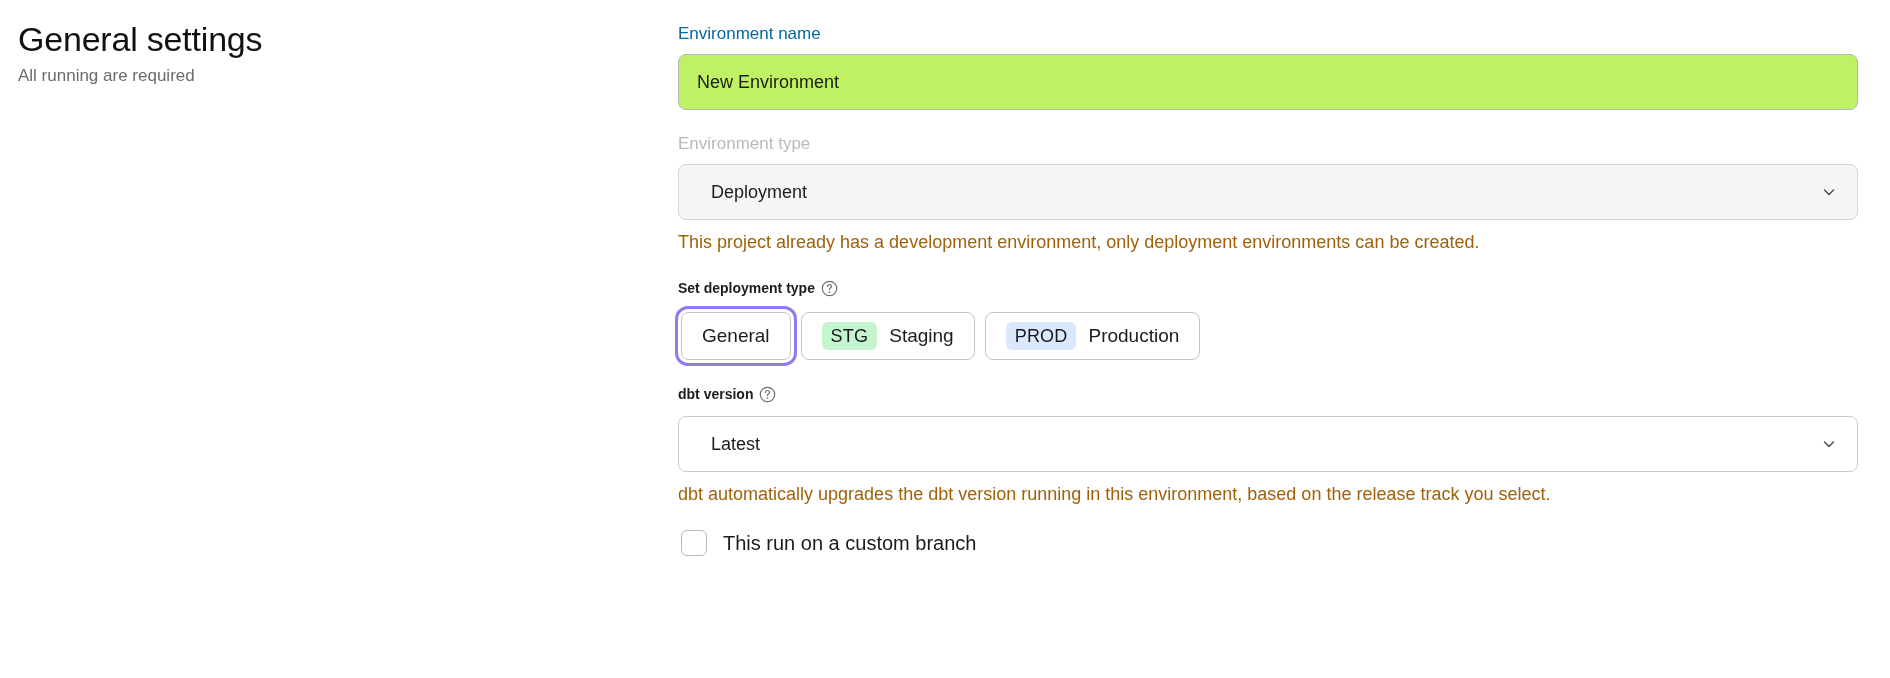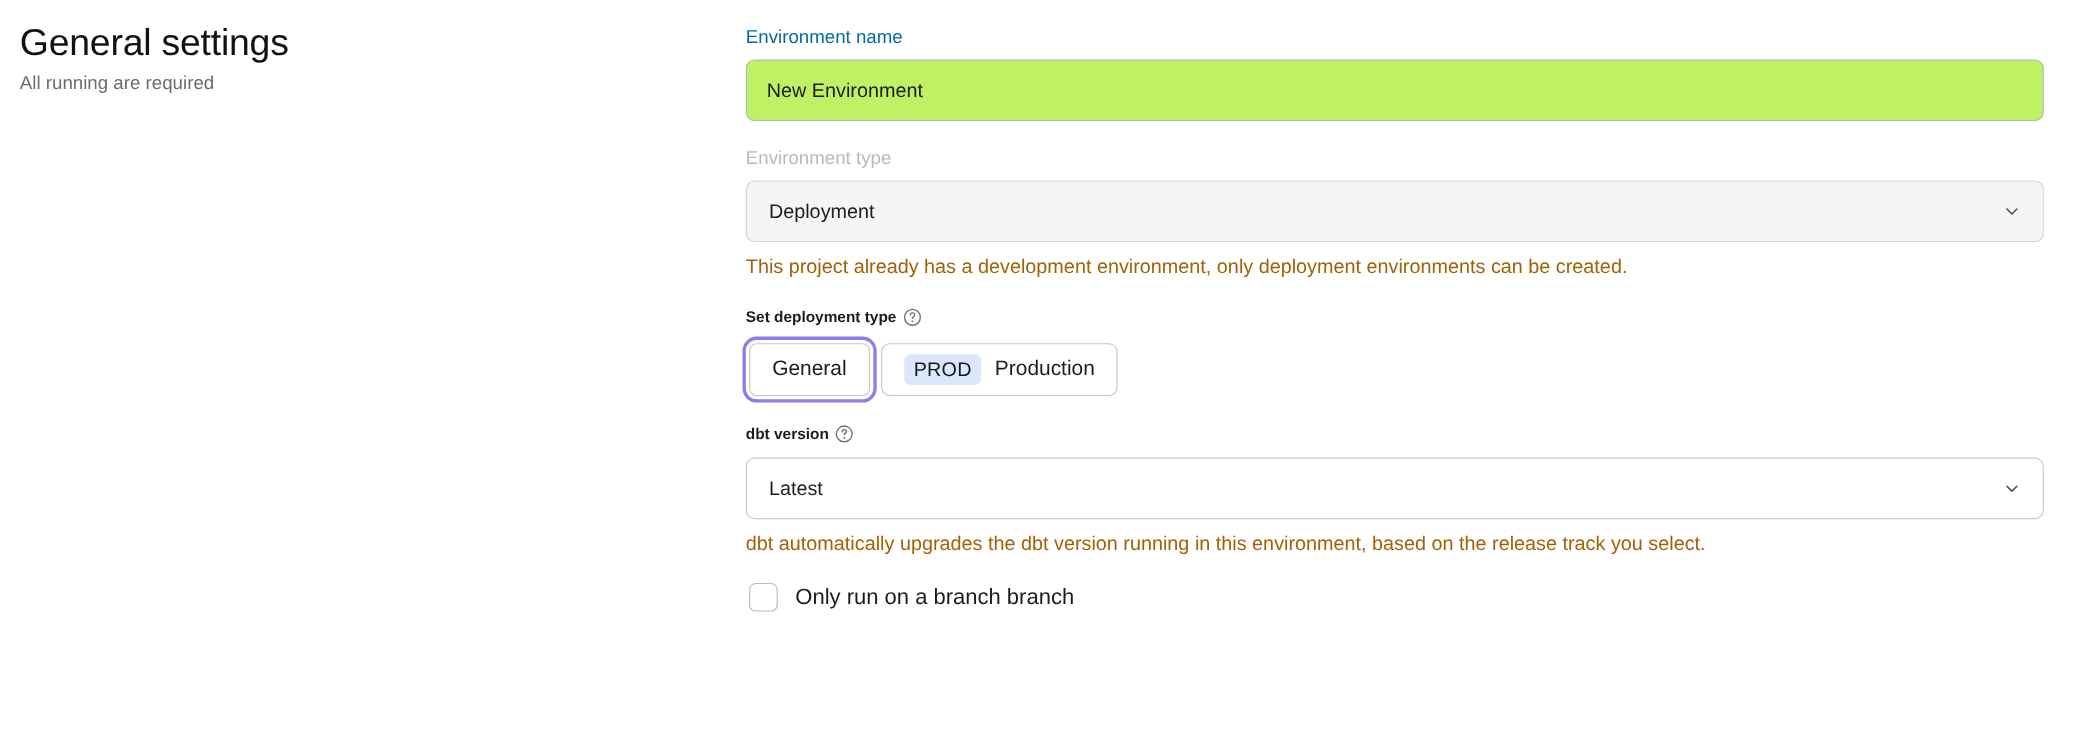--- a/index.html
+++ b/index.html
@@ -81,21 +81,21 @@
     height: 56px;
   }
   .select-box {
     width: 1180px;
     height: 56px;
     border: 1px solid #c9c9ce;
     border-radius: 8px;
     background: #ffffff;
     display: flex;
     align-items: center;
-    padding: 0 20px;
+    padding: 0 32px;
     font-size: 18px;
     color: #1c1c1c;
     cursor: pointer;
   }
   .select-box.disabled {
     background: #f5f5f5;
     border-color: #d3d3d8;
     color: #1c1c1c;
   }
   .chevron {
@@ -260,20 +260,24 @@
           </svg>
         </span>
       </h2>
 
       <div class="seg-row">
 
         <button class="seg-btn focused">
           <span>General</span>
         </button>
 
+        <button class="seg-btn">
+          <span class="seg-badge badge-stg">STG</span>
+          <span>Staging</span>
+        </button>
 
         <button class="seg-btn">
           <span class="seg-badge badge-prod">PROD</span>
           <span>Production</span>
         </button>
 
       </div>
     </div>
 
     <div class="section-gap"></div>
@@ -297,17 +301,17 @@
           <svg width="18" height="18" viewBox="0 0 18 18" fill="none" aria-hidden="true">
             <path d="M4.5 7 L9 11.5 L13.5 7" stroke="#4a4a4f" stroke-width="1.4" stroke-linecap="round" stroke-linejoin="round"></path>
           </svg>
         </span>
       </div>
       <p class="hint">dbt automatically upgrades the dbt version running in this environment, based on the release track you select.</p>
     </div>
 
     <div class="check-row">
       <span class="checkbox"></span>
-      <span class="check-label">Only run on a branch branch</span>
+      <span class="check-label">This run on a custom branch</span>
     </div>
 
   </div>
 </div>
 
 </body></html>

